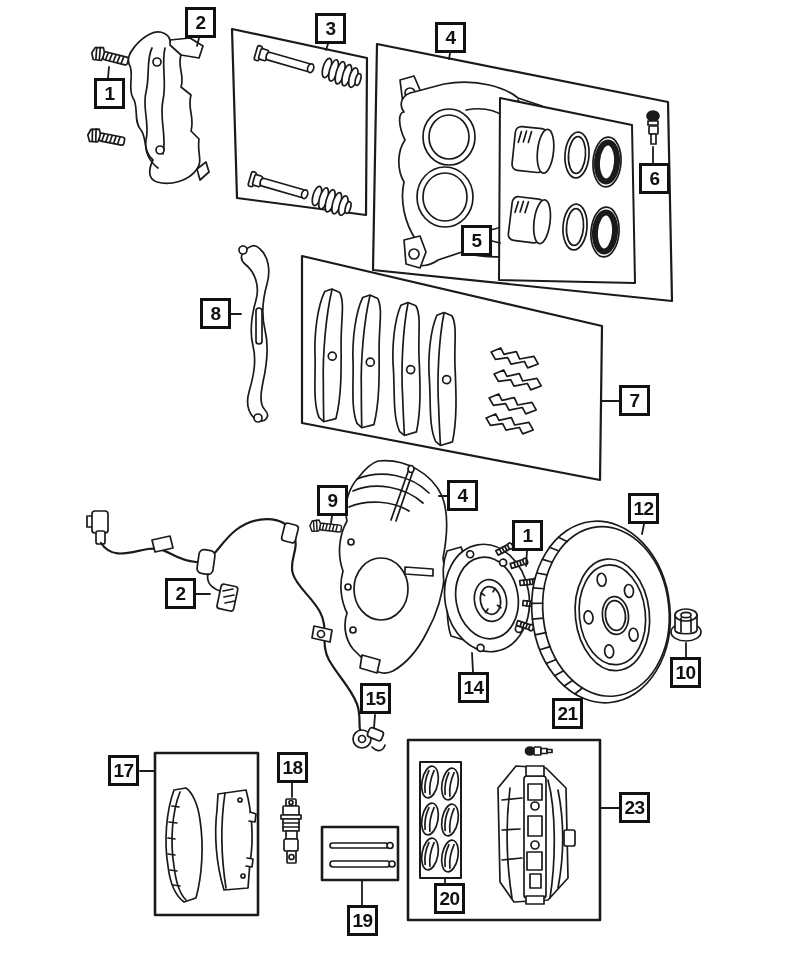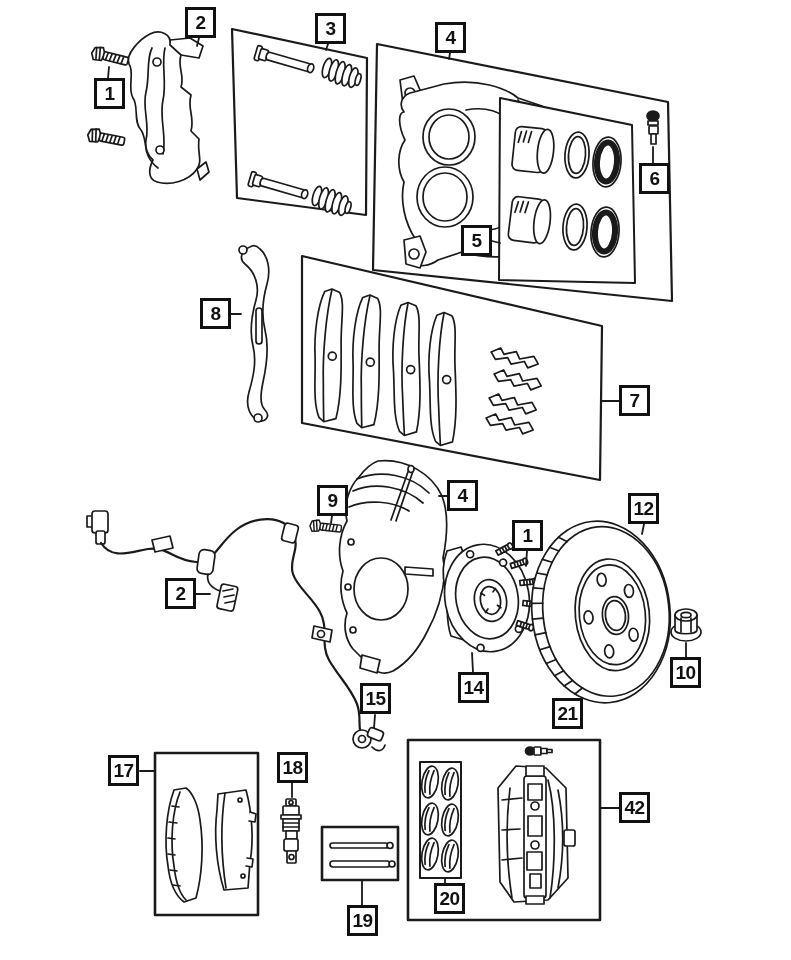--- a/index.html
+++ b/index.html
@@ -371,16 +371,16 @@
 <div class="callout" style="left:347px;top:905px">
       <span>19</span>
     </div>
 <div class="callout" style="left:434px;top:883px">
       <span>20</span>
     </div>
 <div class="callout" style="left:552px;top:698px">
       <span>21</span>
     </div>
 <div class="callout" style="left:619px;top:792px">
-      <span>42</span>
+      <span>23</span>
     </div>
 
 </div>
 
 </body></html>

